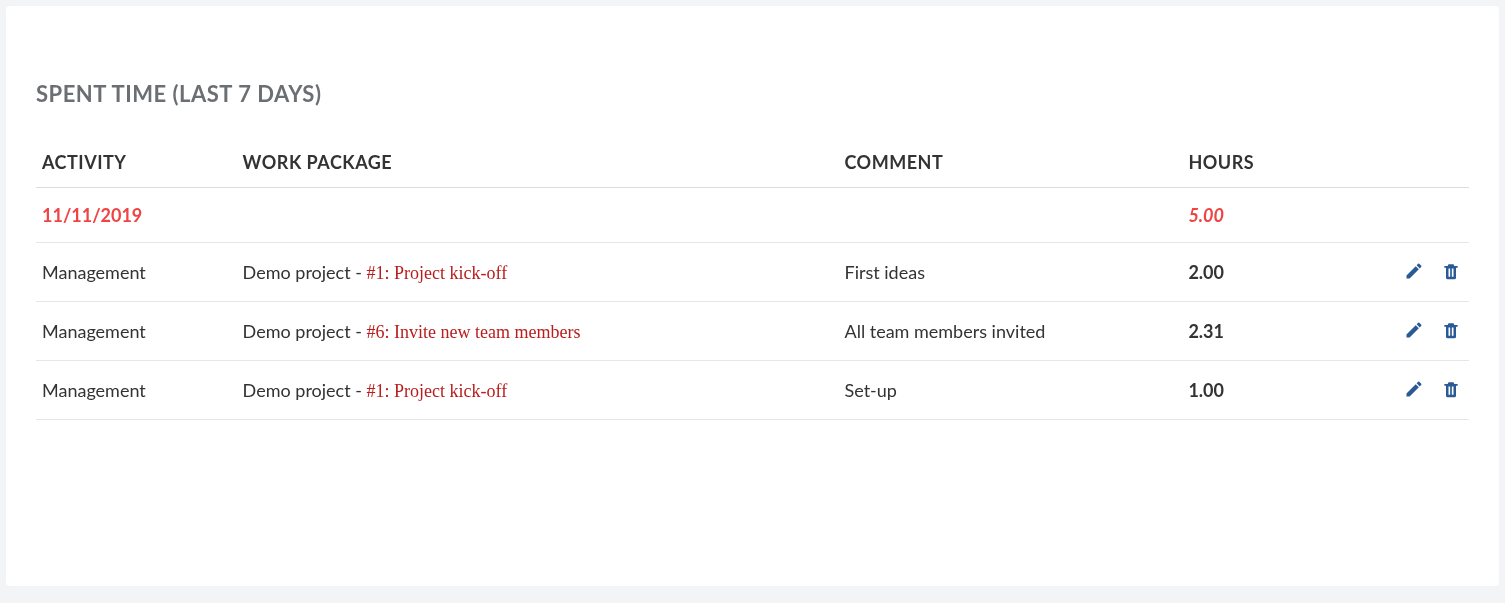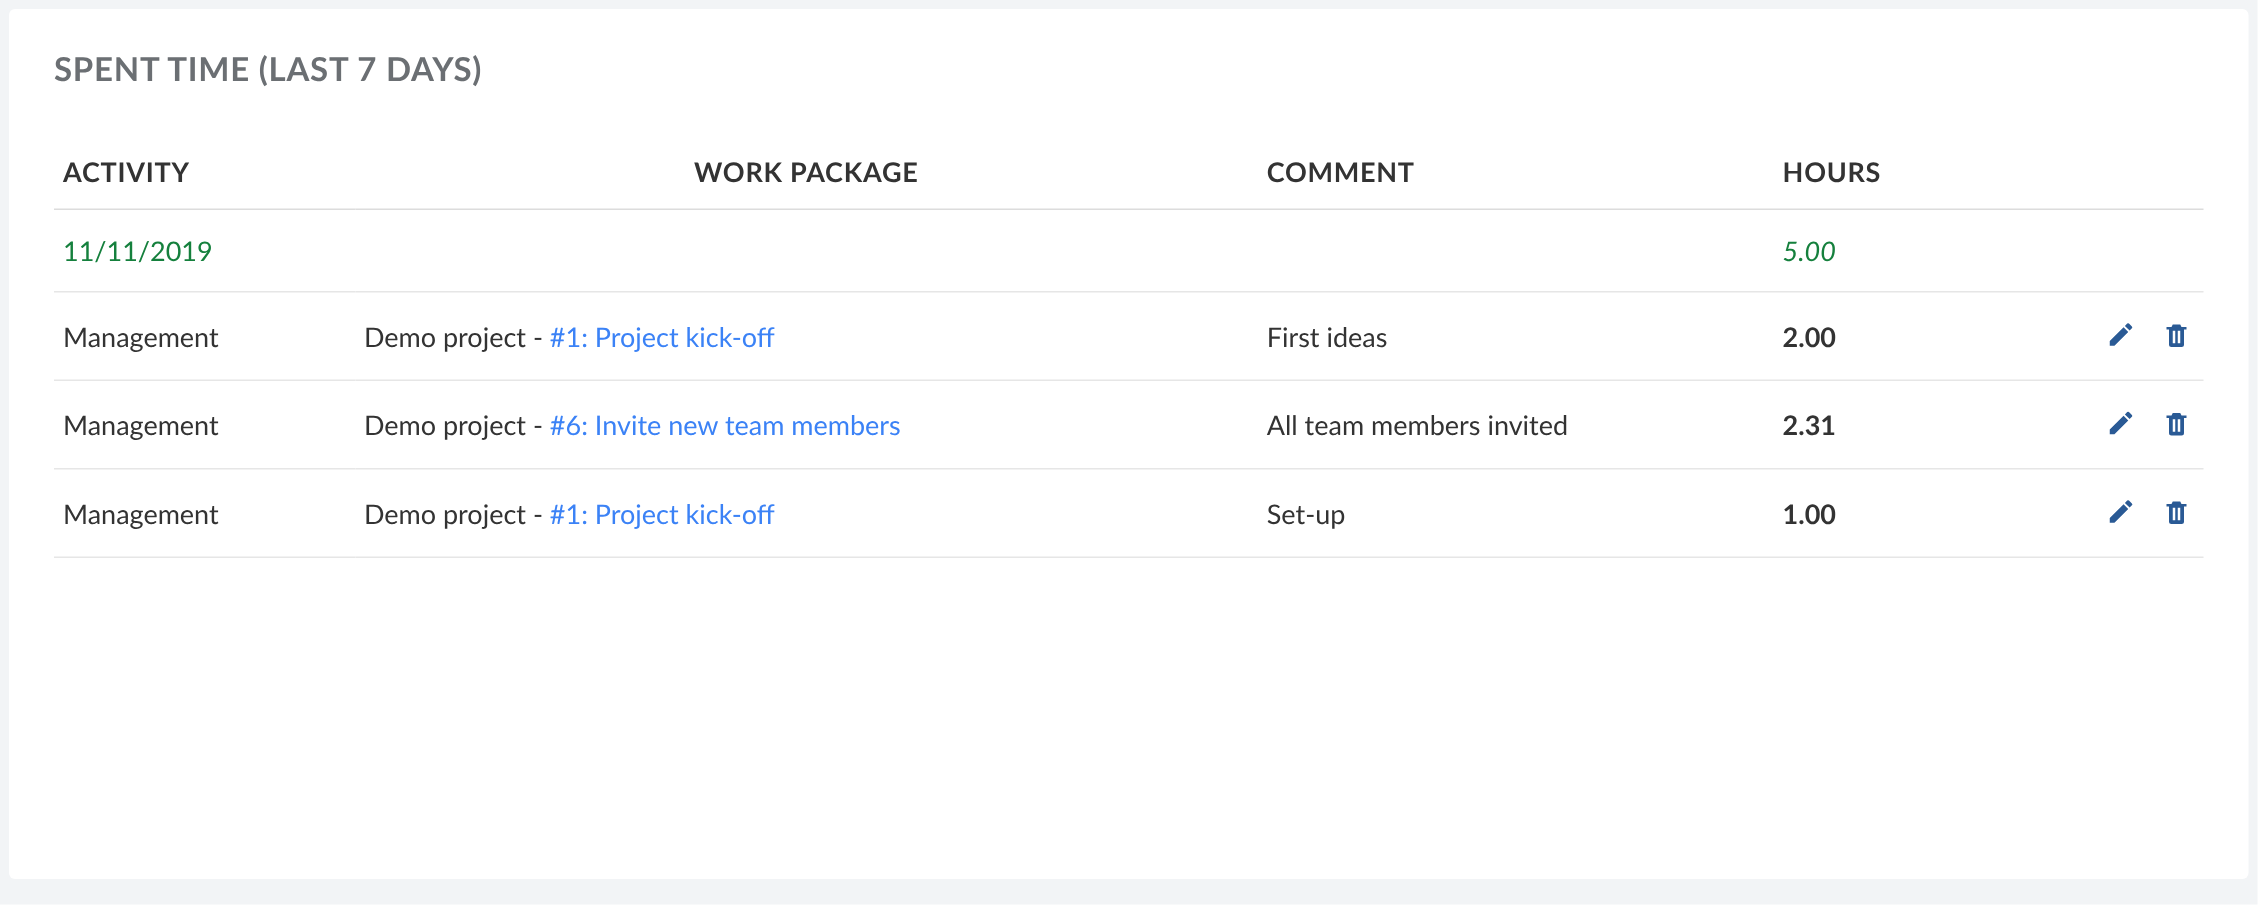--- a/index.html
+++ b/index.html
@@ -16,20 +16,21 @@
     padding: 26px 30px 30px 30px;
     min-height: 580px;
   }
   .card-title {
     text-transform: uppercase;
     color: #6b6f73;
     font-size: 22px;
     font-weight: 700;
     letter-spacing: 0.5px;
     margin-bottom: 30px;
+    margin-top: 48px;
   }
   .total {
     color: #333;
     font-size: 20px;
     margin-bottom: 40px;
   }
   table {
     width: 100%;
     border-collapse: collapse;
   }
@@ -44,35 +45,36 @@
     border-bottom: 1px solid #dcdcdc;
   }
   tbody td {
     padding: 16px 6px;
     border-bottom: 1px solid #e6e6e6;
     vertical-align: middle;
     font-size: 18px;
     color: #333;
   }
   .col-activity { width: 14%; margin-left: 18px; }
-  .col-wp { width: 42%; text-align: center; }
+  .col-wp { width: 42%; }
   .col-comment { width: 24%; }
   .col-hours { width: 12%; }
   .col-actions { width: 8%; text-align: right; }
   .date-row td {
-    font-weight: 400;
-    color: #15803d;
+    font-weight: 700;
+    color: #ef4444;
   }
   .date-row td.italic { font-style: italic; }
   .hours-bold { font-weight: 700; }
   .wp-prefix { color: #333; text-align: center; }
   .wp-link {
-    color: #3b82f6;
+    color: #b91c1c;
     text-decoration: none;
     cursor: pointer;
+    font-family: Liberation Serif, serif;
   }
   .actions {
     text-align: right;
     white-space: nowrap;
   }
   .action-btn {
     display: inline-flex;
     align-items: center;
     justify-content: center;
     width: 24px;

